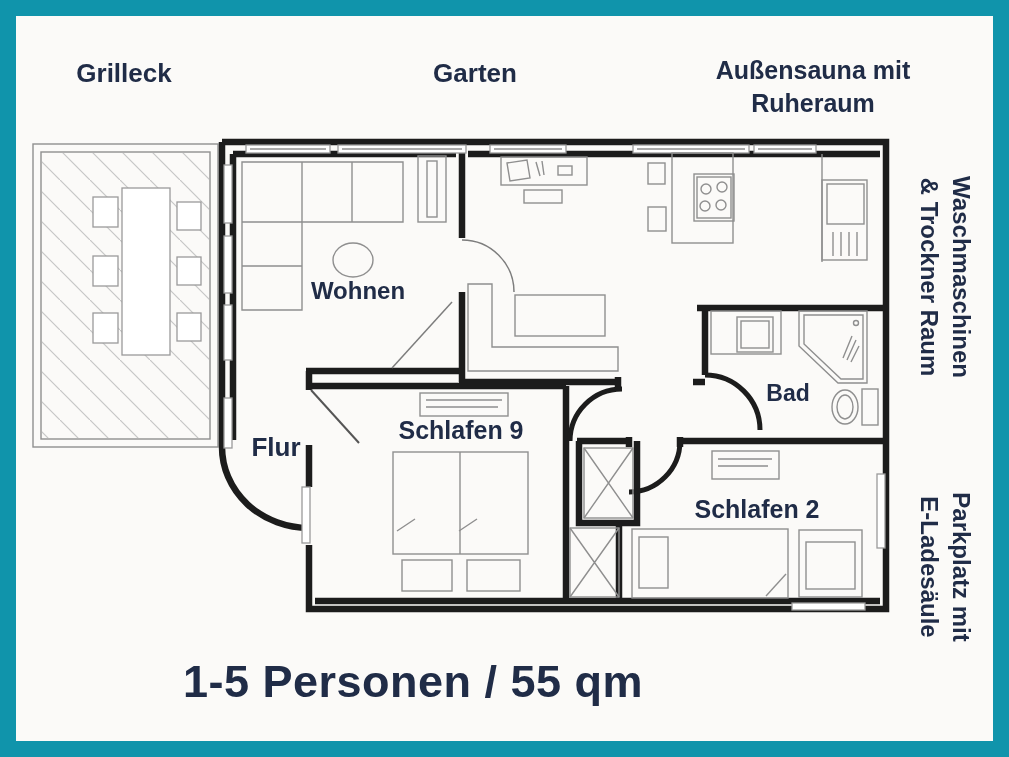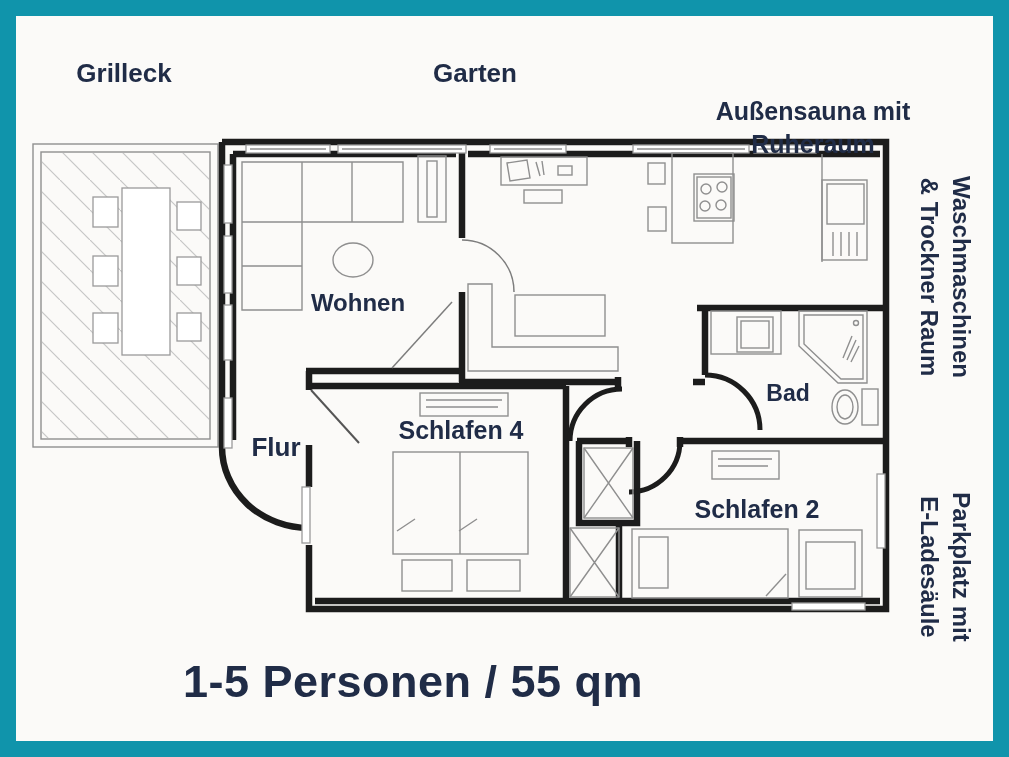--- a/index.html
+++ b/index.html
@@ -24,21 +24,21 @@
   .wallthin{stroke:var(--wall);stroke-width:5;fill:none;}
   .furn{stroke:var(--furn);stroke-width:1.4;fill:none;}
   .furnw{stroke:#9a9a9a;stroke-width:1.3;fill:#ffffff;}
   .leaf{stroke:#555;stroke-width:2;fill:none;}
   .doorarc{stroke:#7d7d7d;stroke-width:1.5;fill:none;}
   .lbl{
     position:absolute;z-index:20;color:var(--ink);font-weight:bold;
     white-space:nowrap;transform:translate(-50%,-50%);
   }
   .lbl.rot{transform:translate(-50%,-50%) rotate(90deg);text-align:center;line-height:1.32;}
-  .lbl.two{text-align:center;line-height:1.3;margin-top:41px;}
+  .lbl.two{text-align:center;line-height:1.3;}
   .sz23{font-size:23px}.sz24{font-size:24px}.sz25{font-size:25px}.sz26{font-size:26px}
   .caption{font-size:45px;letter-spacing:0.5px;}
 </style>
 </head>
 <body>
 
 <div class="stage">
 
   <svg class="plan" width="1009" height="757" viewBox="0 0 1009 757">
     <defs>
@@ -193,22 +193,22 @@
   </div>
   <div class="lbl sz24 rot" style="left:945px;top:277px">
     <div>Waschmaschinen</div>
     <div>&amp; Trockner Raum</div>
   </div>
   <div class="lbl sz24 rot" style="left:945px;top:567px">
     <div>Parkplatz mit</div>
     <div>E-Ladesäule</div>
   </div>
 
-  <div class="lbl sz24" style="left:358px;top:303px">Wohnen</div>
+  <div class="lbl sz24" style="left:358px;top:291px">Wohnen</div>
   <div class="lbl sz23" style="left:788px;top:393px">Bad</div>
   <div class="lbl sz26" style="left:276px;top:447px">Flur</div>
-  <div class="lbl sz25" style="left:461px;top:430px">Schlafen 4</div>
+  <div class="lbl sz25" style="left:461px;top:430px">Schlafen 9</div>
   <div class="lbl sz25" style="left:757px;top:509px">Schlafen 2</div>
 
   <div class="lbl caption" style="left:413px;top:682px">1-5 Personen / 55 qm</div>
 
   <div class="frame"></div>
 </div>
 
 </body></html>

